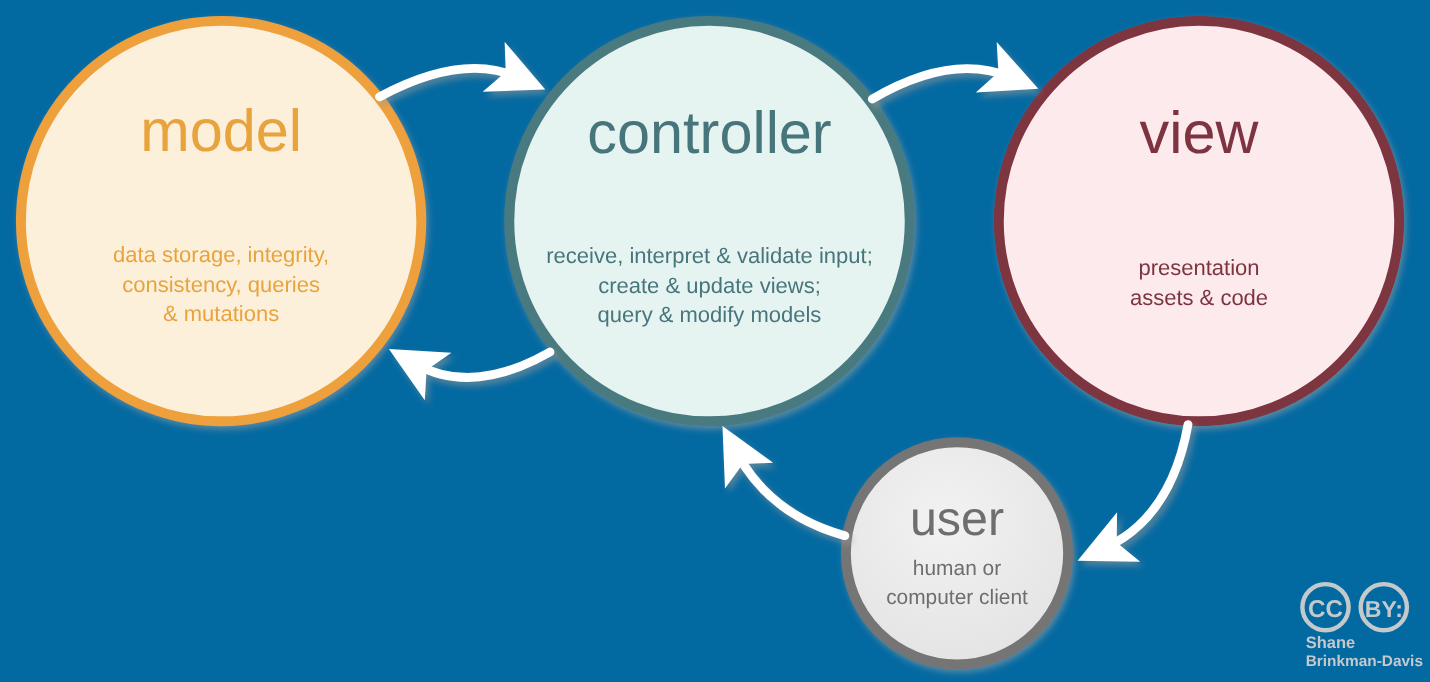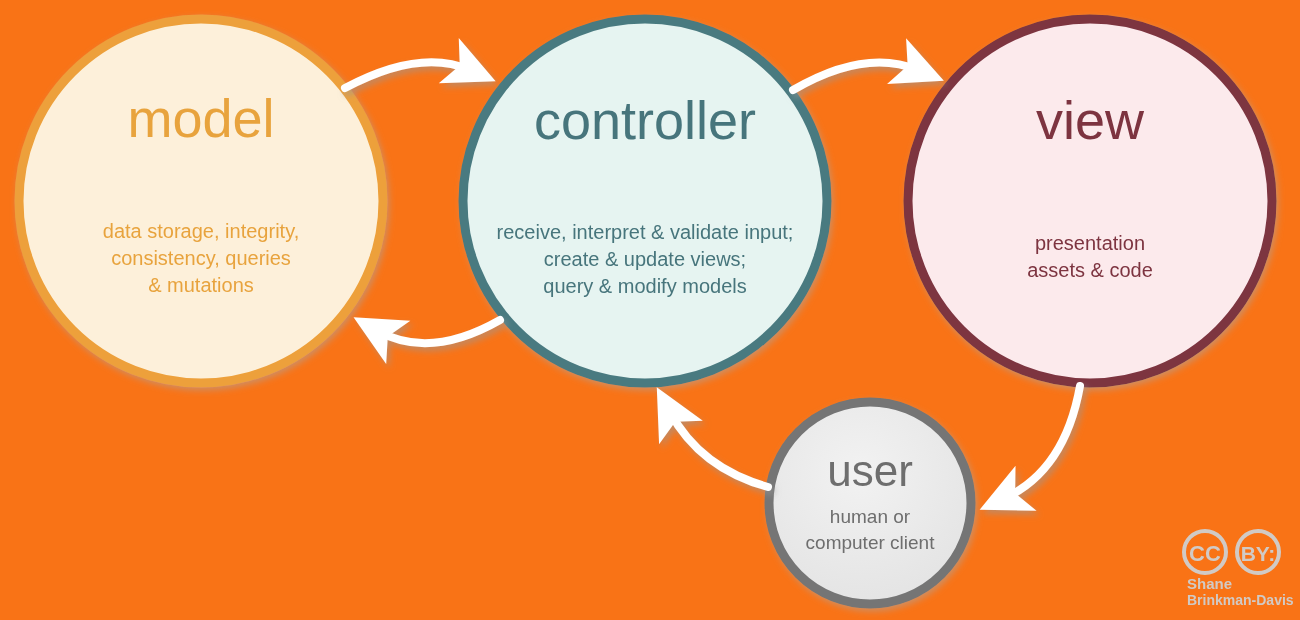--- a/index.html
+++ b/index.html
@@ -11,21 +11,21 @@
   body {
     width: 1300px;
     height: 620px;
     overflow: hidden;
     font-family: "Liberation Sans", sans-serif;
   }
   #diagram-root {
     position: relative;
     width: 1300px;
     height: 620px;
-    background: #f97316;
+    background: #0369a1;
   }
   svg.layer {
     position: absolute;
     top: 0;
     left: 0;
     width: 1300px;
     height: 620px;
   }
   .node-title {
     font-family: "Liberation Sans", sans-serif;

